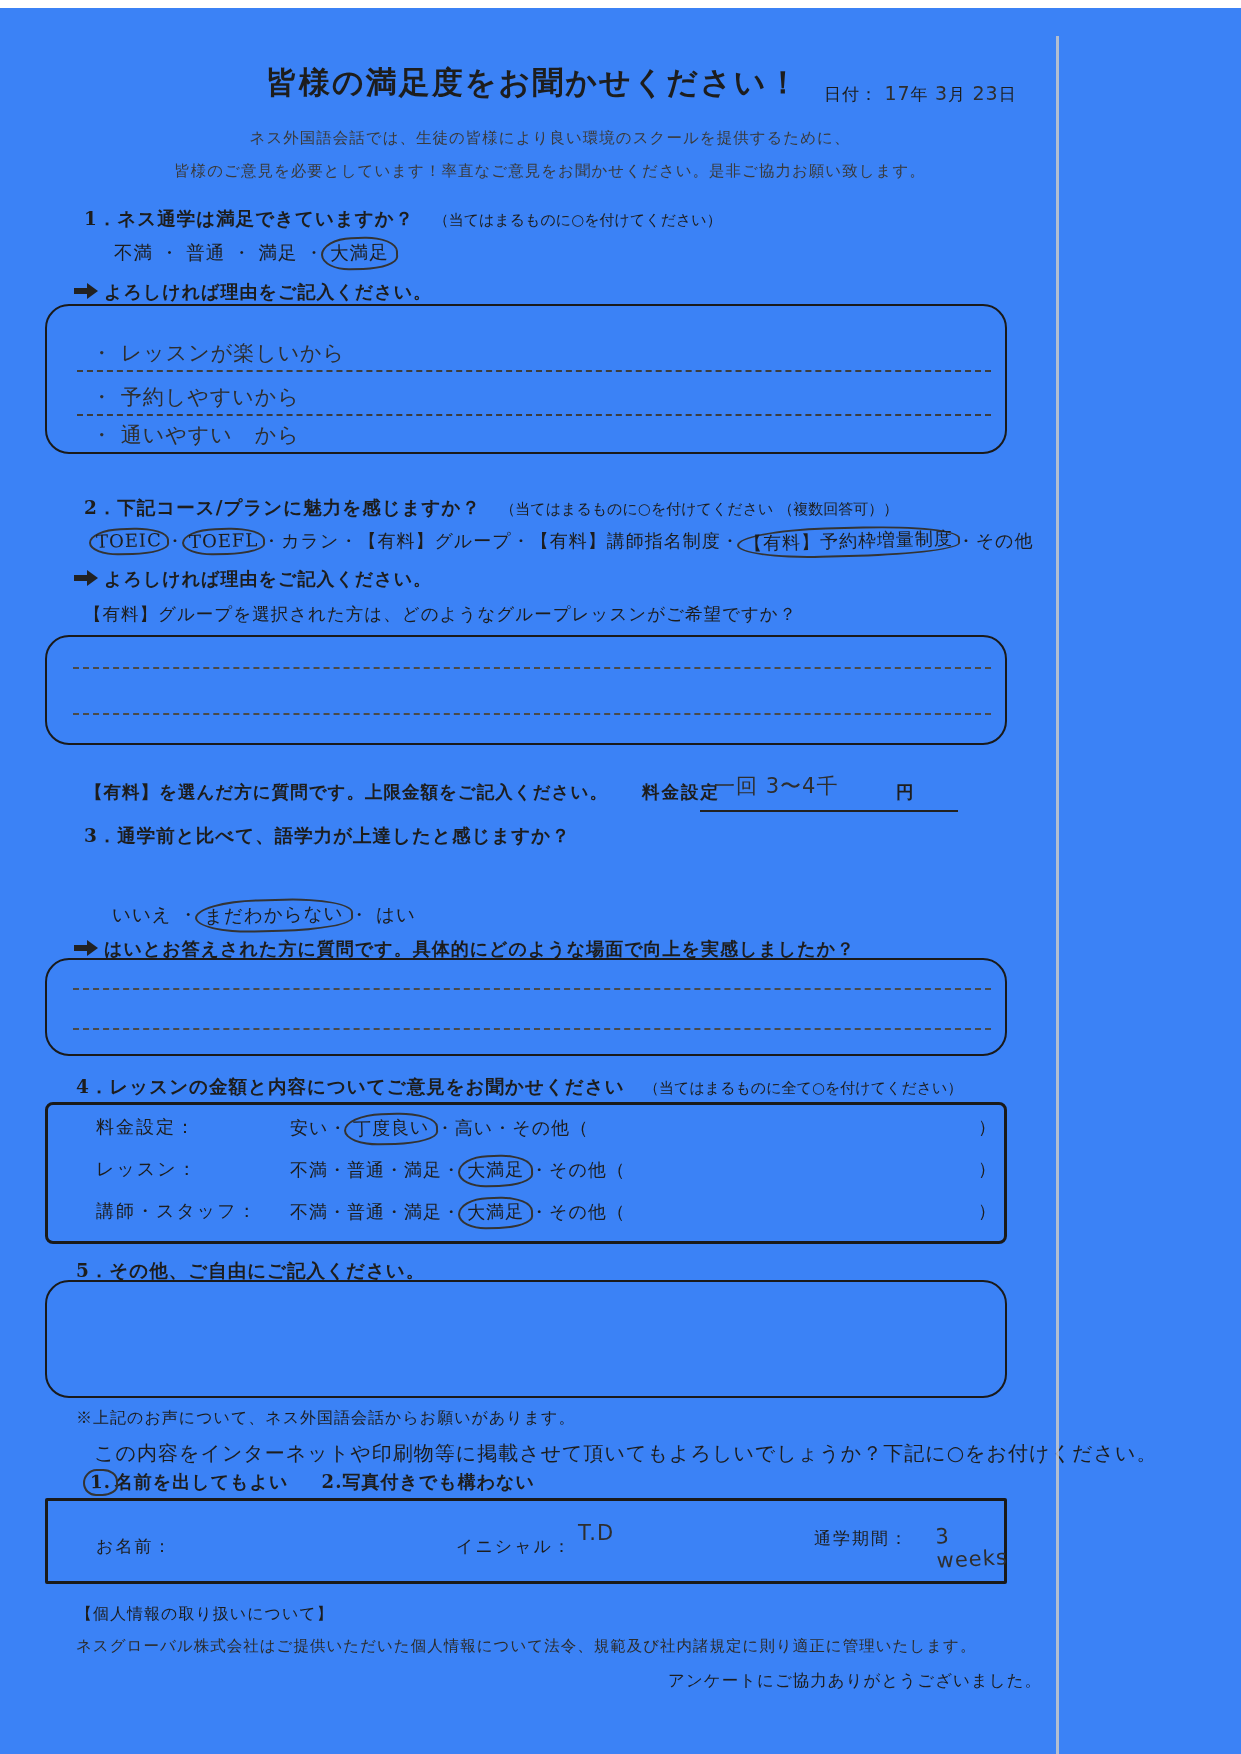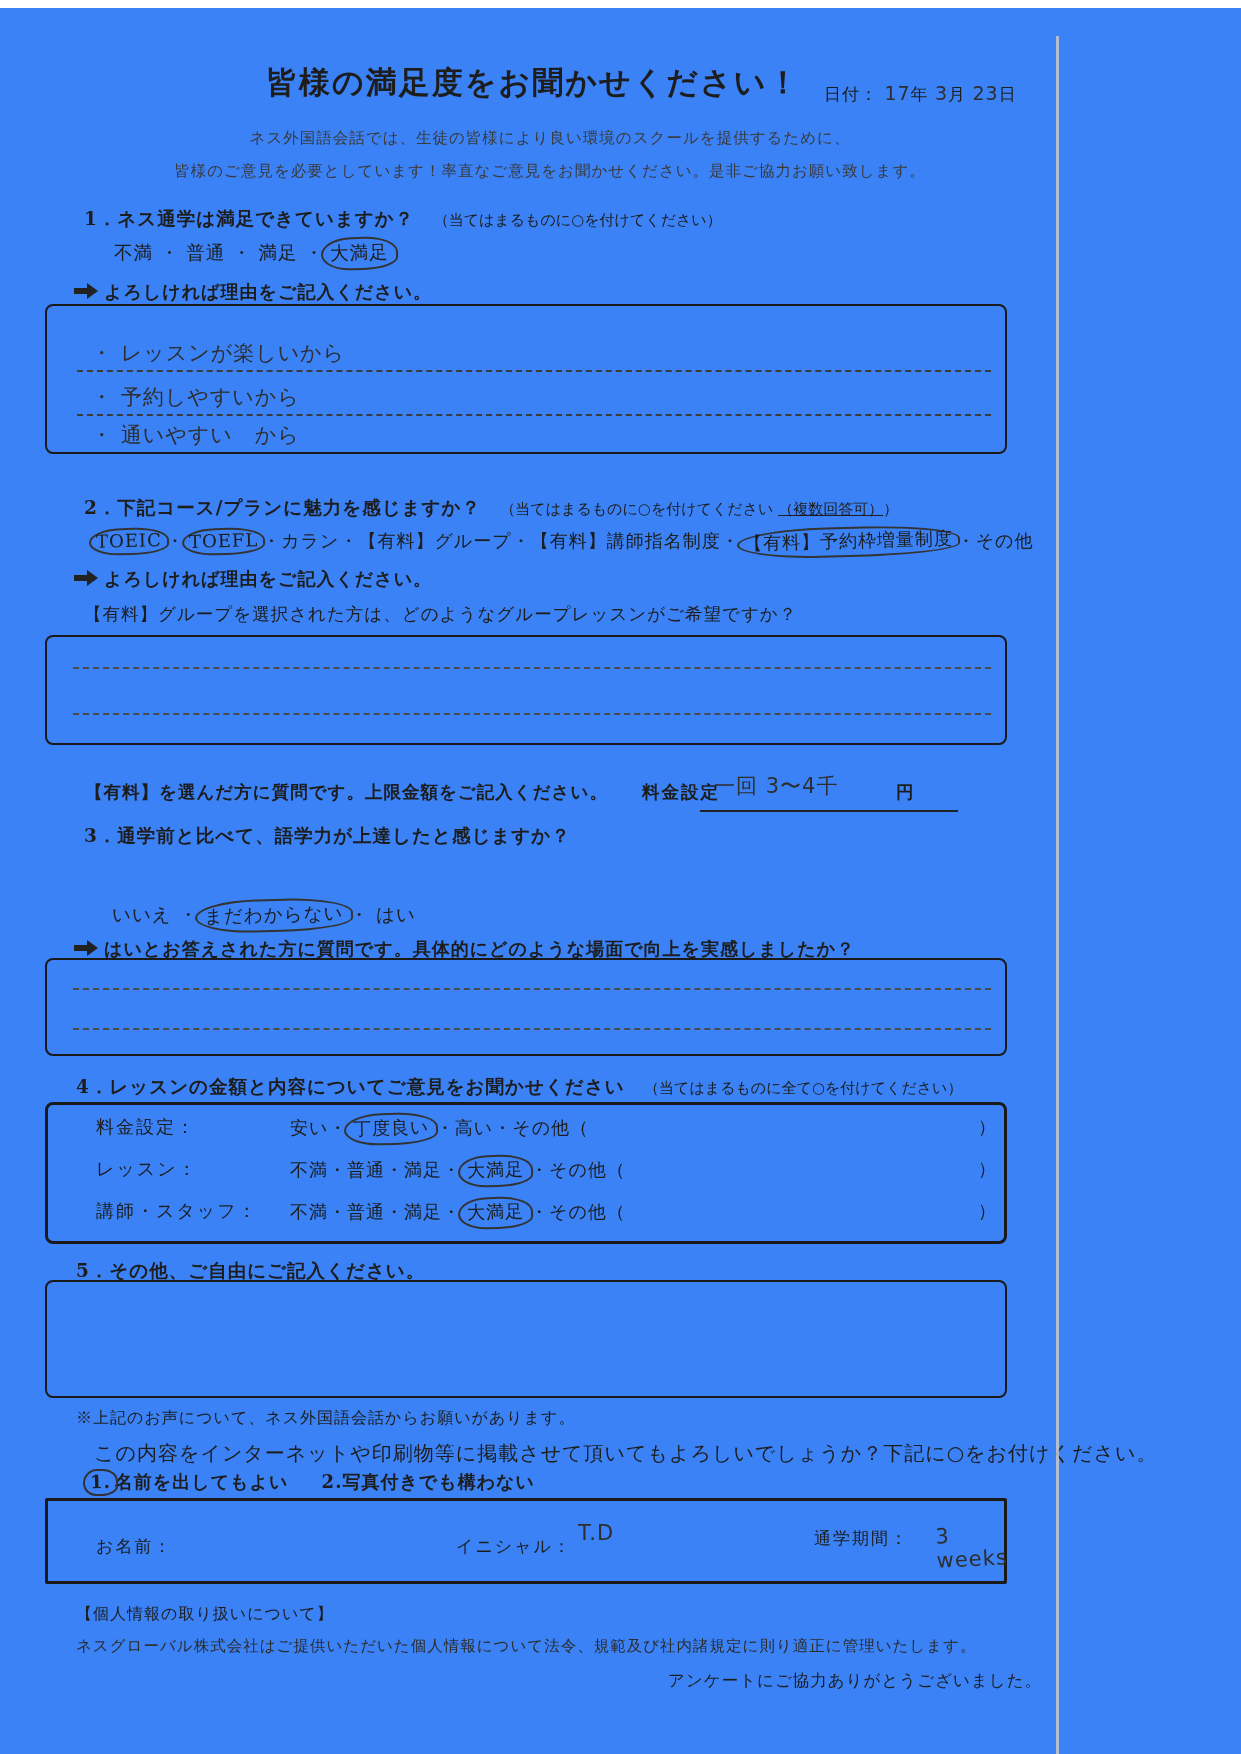--- a/index.html
+++ b/index.html
@@ -9,21 +9,21 @@
 
   
   .title{top:54px;left:266px;font-size:31px;font-weight:700;letter-spacing:2px;}
   .date{top:74px;left:824px;font-size:17px;letter-spacing:1px;}
   .intro1{top:120px;left:0;width:1100px;text-align:center;font-size:15.5px;color:#3a3a3a;letter-spacing:1px;}
   .intro2{top:153px;left:0;width:1100px;text-align:center;font-size:15.5px;color:#3a3a3a;letter-spacing:1px;}
 
   
   .qtitle{font-size:18.5px;font-weight:700;letter-spacing:1px;}
   .hint{font-size:15px;font-weight:400;letter-spacing:0;margin-left:12px;}
-  .ul{text-decoration:underline;}
+  .ul{}
   .prompt{font-size:18px;font-weight:700;letter-spacing:1px;}
   .opts{font-size:18.5px;letter-spacing:1px;}
 
   .q1-title{top:198px;left:84px;}
   .q1-opts{top:231px;left:114px;}
   .q1-prompt{top:272px;left:74px;}
 
   .q2-title{top:487px;left:84px;}
   .q2-opts{top:521px;left:92px;font-size:18px;}
   .q2-prompt{top:559px;left:74px;}
@@ -36,21 +36,21 @@
   .price-unit{top:772px;left:896px;font-size:17.5px;font-weight:700;}
 
   .q3-title{top:815px;left:84px;}
   .q3-opts{top:893px;left:112px;}
   .q3-prompt{top:929px;left:74px;}
 
   .q4-title{top:1066px;left:76px;}
   .q5-title{top:1250px;left:76px;}
 
   
-  .box{position:absolute;left:45px;width:962px;border:2.5px solid #1a1a1a;border-radius:8px;box-sizing:border-box;}
+  .box{position:absolute;left:45px;width:962px;border:2.5px solid #1a1a1a;border-radius:24px;box-sizing:border-box;}
   .q1-box{top:296px;height:150px;}
   .q2-box{top:627px;height:110px;}
   .q3-box{top:950px;height:98px;}
   .q5-box{top:1272px;height:118px;}
   .q4-box{top:1094px;height:142px;border-width:3px;border-radius:8px;}
   .sig-box{top:1490px;height:86px;border-width:3px;border-radius:2px;}
 
   .row{position:absolute;left:30px;right:14px;}
   .q1-box .r1{top:16px;height:48px;border-bottom:2.5px dashed #3c3c3c;}
   .q1-box .r2{top:64px;height:44px;border-bottom:2.5px dashed #3c3c3c;}

